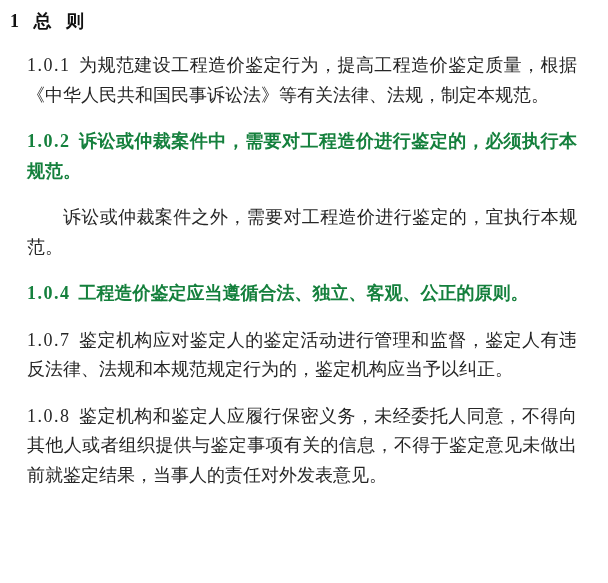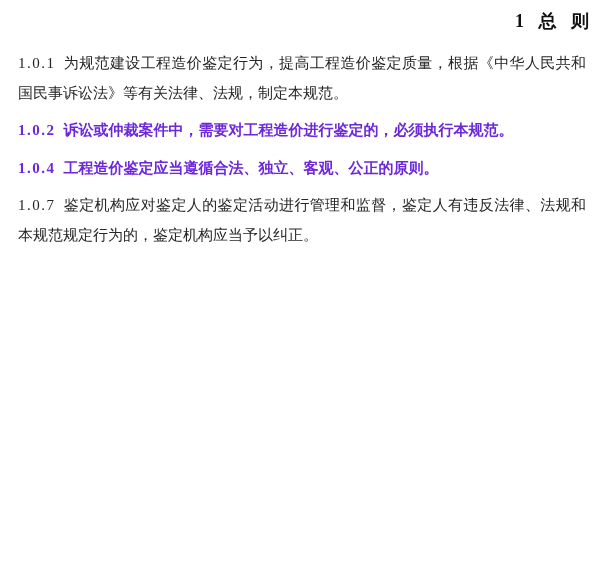--- a/index.html
+++ b/index.html
@@ -11,64 +11,66 @@
     color: #262626;
     overflow: hidden;
   }
   .page {
     box-sizing: border-box;
     width: 608px;
     height: 583px;
     padding: 5px 14px 0 10px;
   }
   .doc-title {
-    text-align: right;
+    text-align: left;
     font-size: 18px;
     line-height: 26px;
     font-weight: bold;
     color: #111111;
     letter-spacing: 5px;
     margin: 3px 0 15px 0;
   }
   .clause {
-    font-size: 15px;
+    font-size: 18px;
     line-height: 29.5px;
-    margin: 8px;
+    margin: 17px;
     text-align: justify;
     color: #262626;
   }
   .clause .num {
     letter-spacing: 1.5px;
     margin-right: 8px;
     white-space: nowrap;
   }
   .clause.bold .body,
   .clause.bold .num {
     font-weight: bold;
-    color: #6d28d9;
+    color: #15803d;
   }
   .clause.indent {
     text-indent: 2em;
   }
 </style>
 </head>
 <body>
 
 <div class="page">
 
   <h1 class="doc-title">1 总  则</h1>
 
   <p class="clause"><span class="num">1.0.1</span><span class="body">为规范建设工程造价鉴定行为，提高工程造价鉴定质量，根据《中华人民共和国民事诉讼法》等有关法律、法规，制定本规范。</span></p>
 
   <p class="clause bold"><span class="num">1.0.2</span><span class="body">诉讼或仲裁案件中，需要对工程造价进行鉴定的，必须执行本规范。</span></p>
 
+  <p class="clause indent"><span class="body">诉讼或仲裁案件之外，需要对工程造价进行鉴定的，宜执行本规范。</span></p>
 
 
   <p class="clause bold"><span class="num">1.0.4</span><span class="body">工程造价鉴定应当遵循合法、独立、客观、公正的原则。</span></p>
 
 
 
   <p class="clause"><span class="num">1.0.7</span><span class="body">鉴定机构应对鉴定人的鉴定活动进行管理和监督，鉴定人有违反法律、法规和本规范规定行为的，鉴定机构应当予以纠正。</span></p>
 
+  <p class="clause"><span class="num">1.0.8</span><span class="body">鉴定机构和鉴定人应履行保密义务，未经委托人同意，不得向其他人或者组织提供与鉴定事项有关的信息，不得于鉴定意见未做出前就鉴定结果，当事人的责任对外发表意见。</span></p>
 
 
 
 </div>
 
 </body></html>

